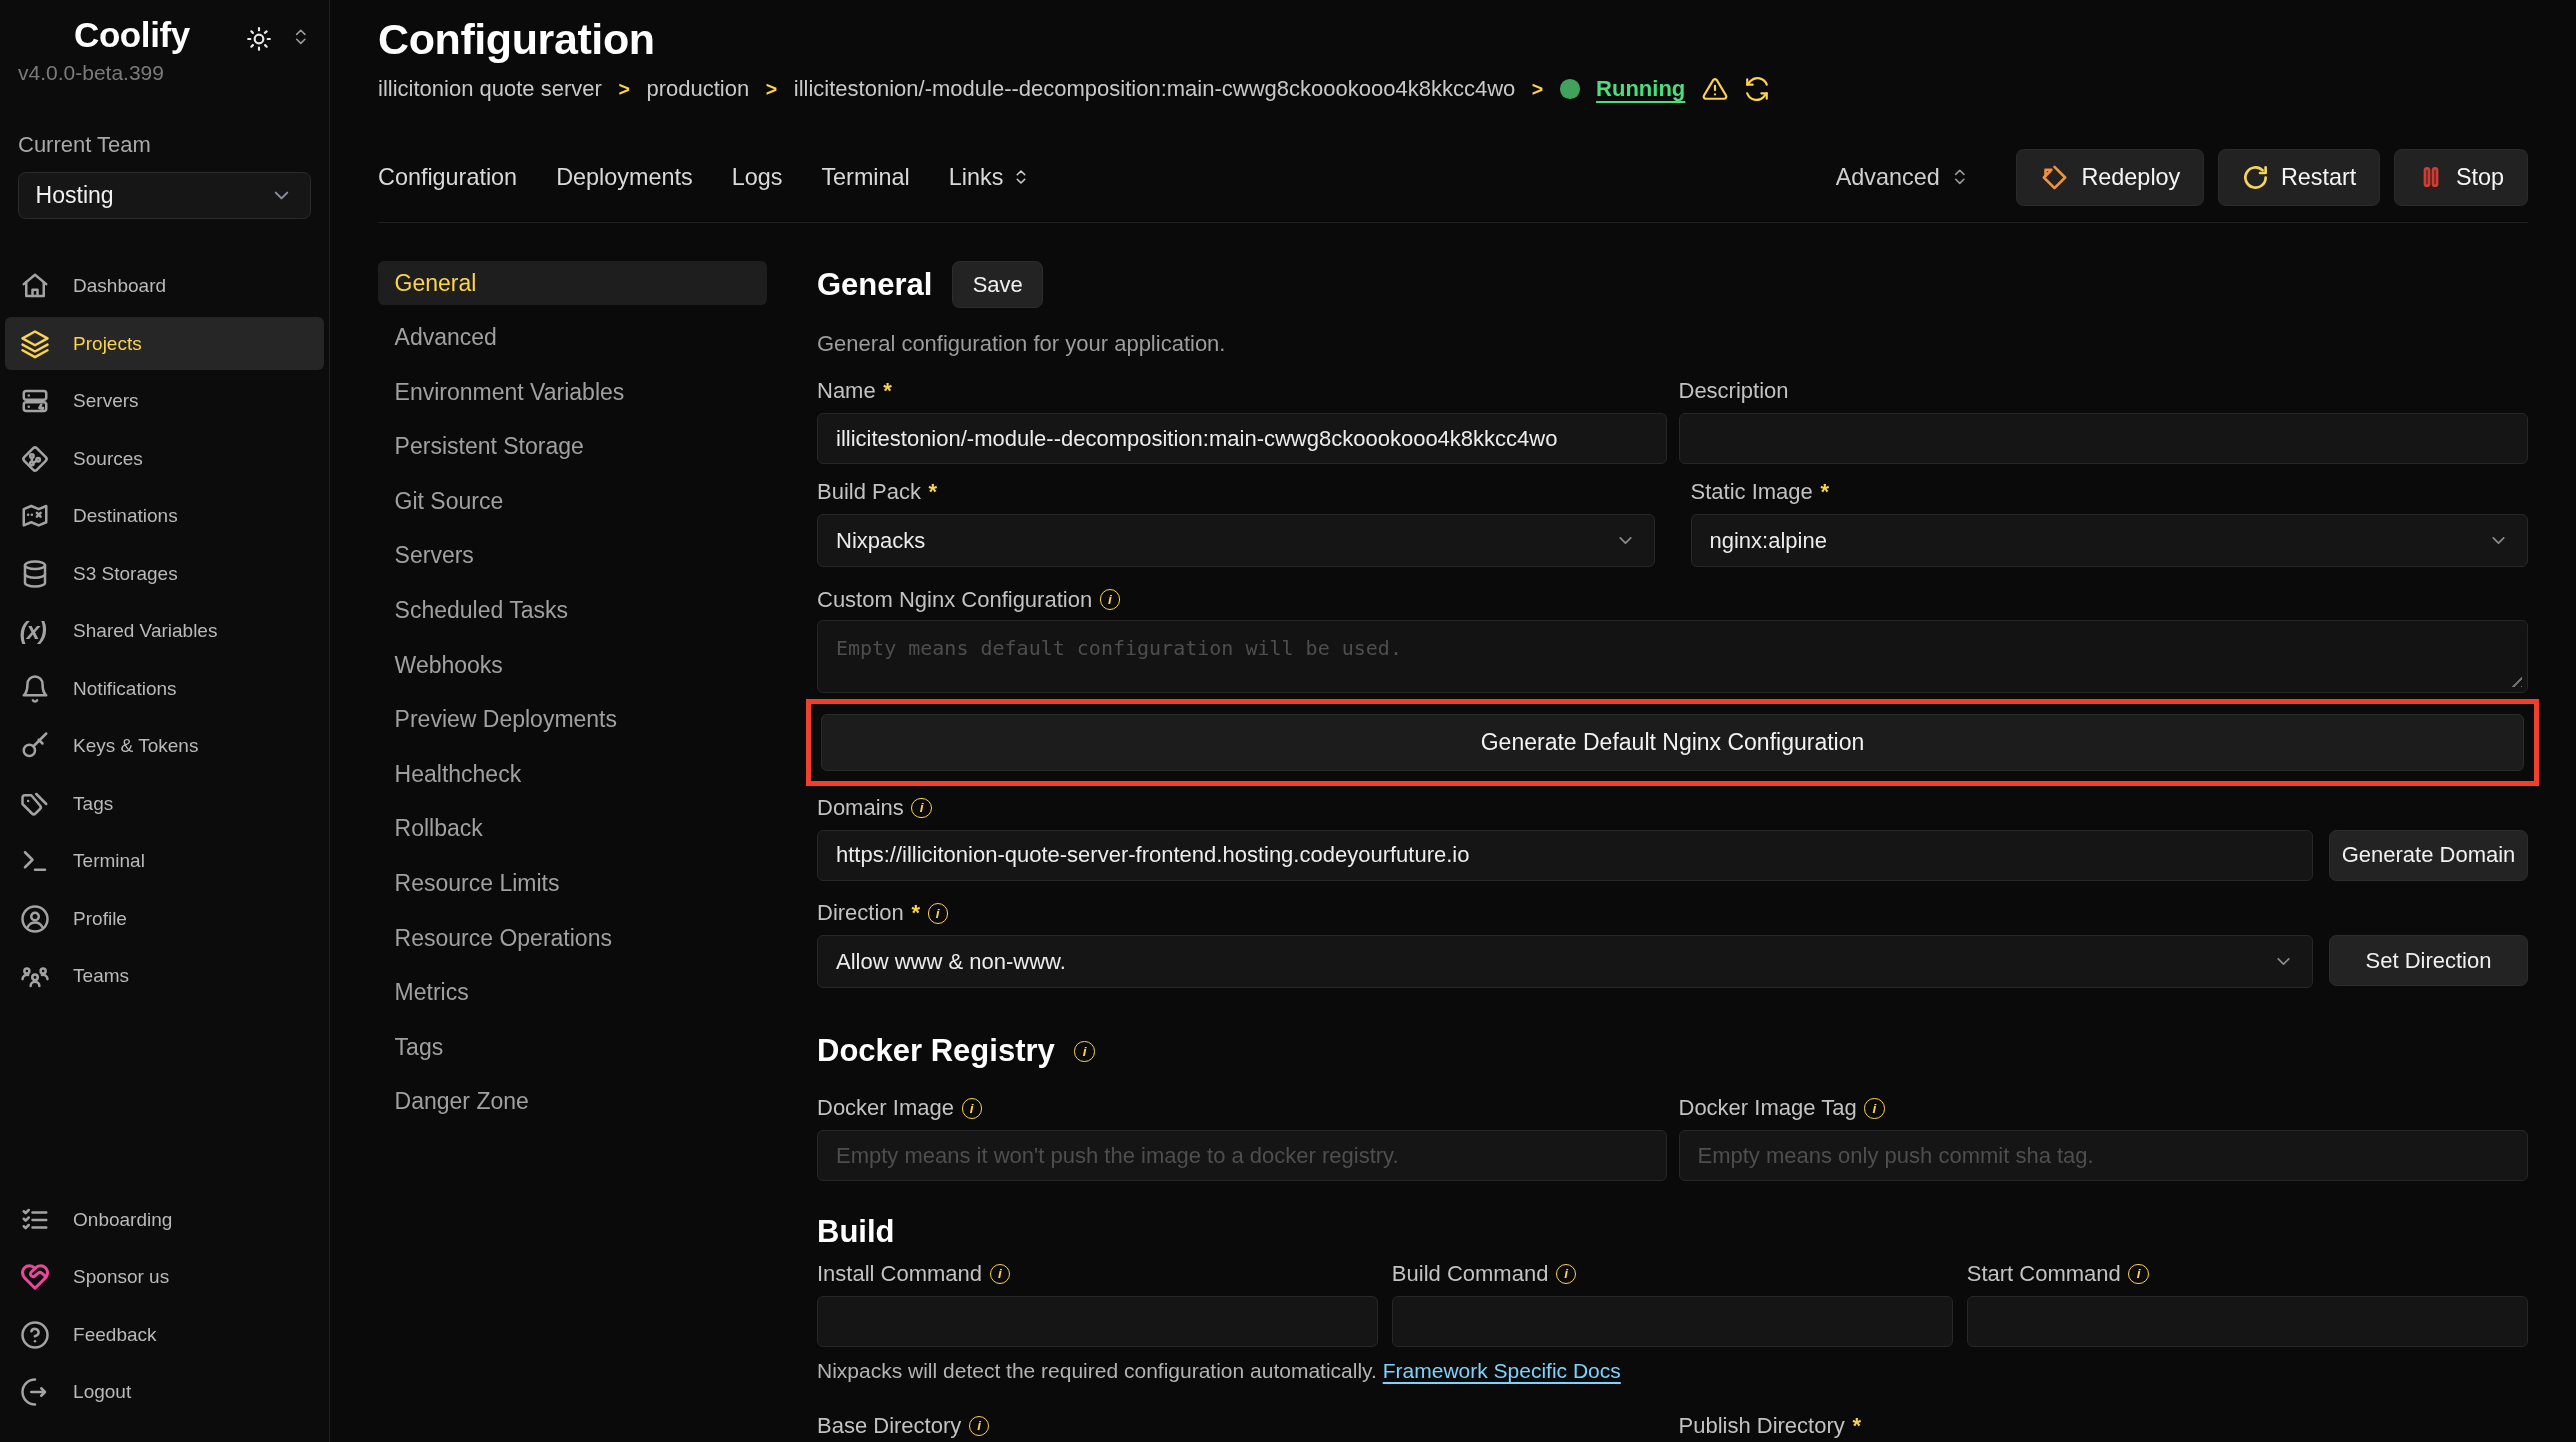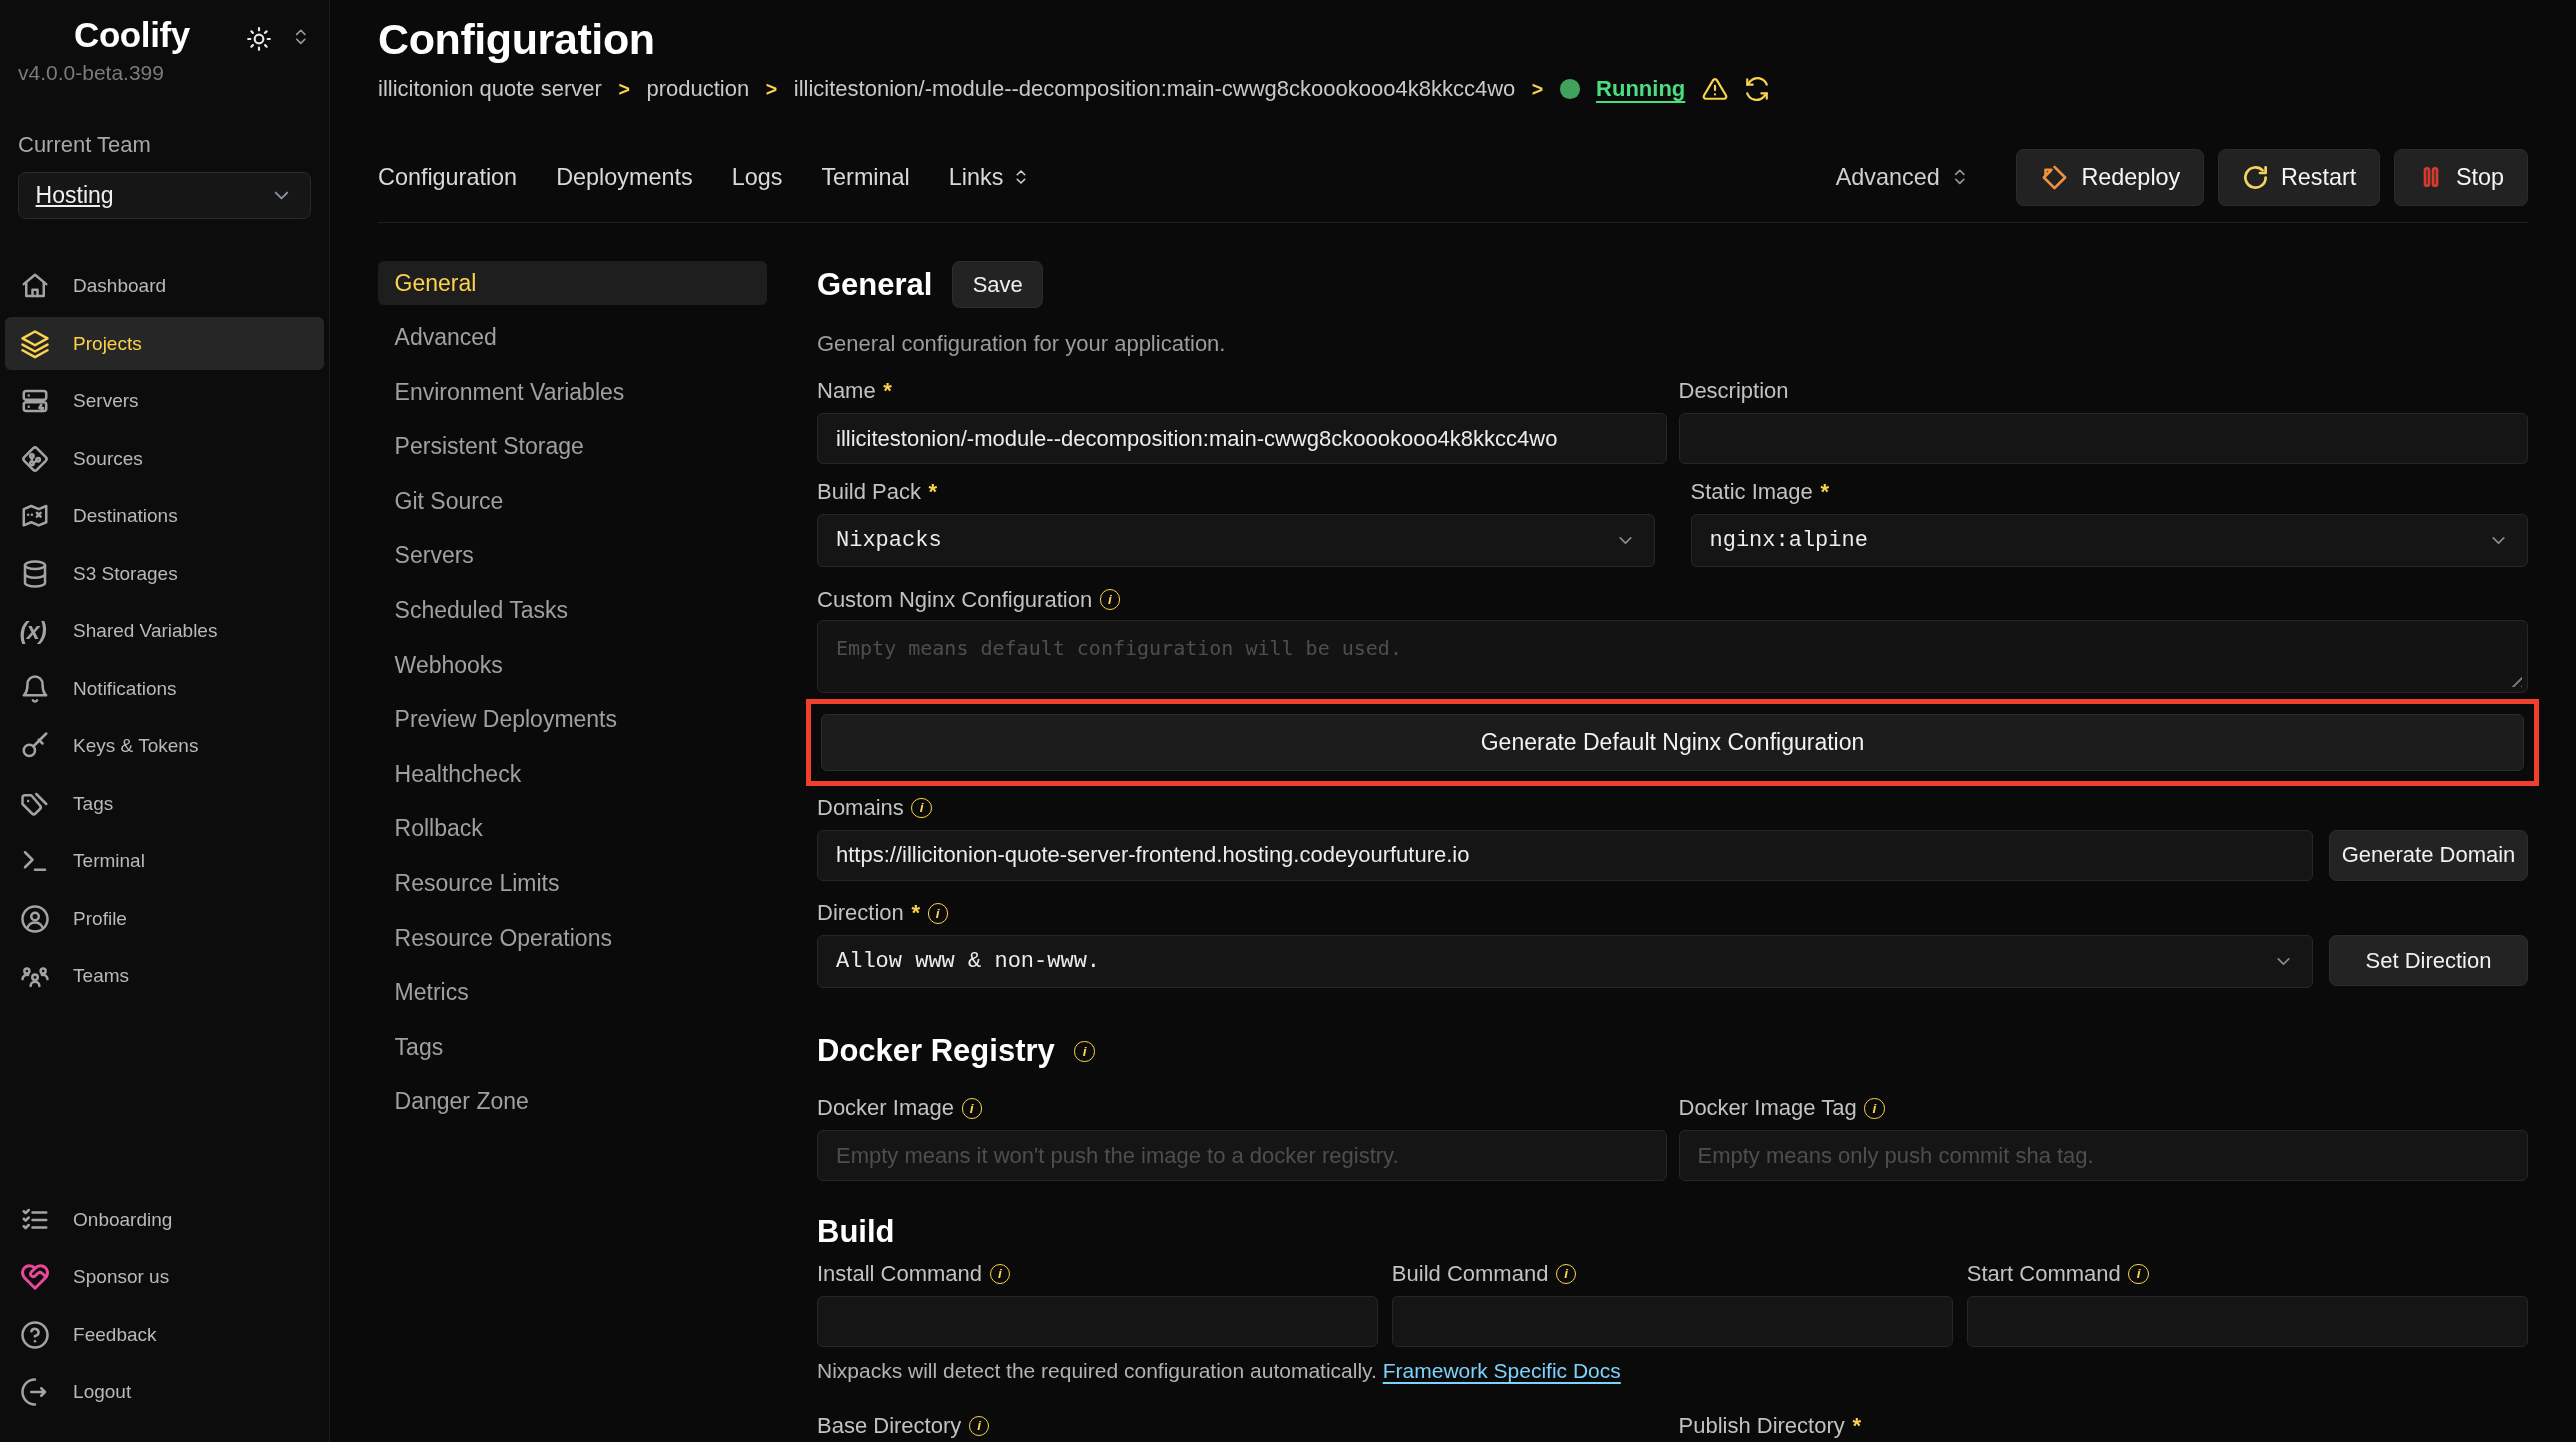--- a/index.html
+++ b/index.html
@@ -15,21 +15,21 @@
     background:#0c0c0c; border-right:1.5px solid #1f1f1f; padding:10.6px 0 0 0;
   }
   .logo-row { display:flex; align-items:flex-start; padding:4.5px 18px 0 18px;text-align:center; }
   .logo { font-size:35px; font-weight:700; color:#ffffff; letter-spacing:-0.4px; flex:1; }
   .logo-icons { display:flex; align-items:center; gap:19.6px; margin-top:10.6px; }
   .version { padding:6px 18px 0 18px; color:#7a7a7a; font-size:21px; }
   .team-label { padding:47px 18px 0 18px; color:#a8a8a8; font-size:22px; }
   .team-select {
     margin:13.6px 18px 0 18px; height:47px; background:#161616;
     border:1.5px solid #2b2b2b; border-radius:7.6px; display:flex; align-items:center;
-    padding:0 16.6px; color:#f0f0f0; font-size:23px;text-decoration:underline;
+    padding:0 16.6px; color:#f0f0f0; font-size:23px;
   }
   .team-select .grow { flex:1; }
   .nav { margin-top:41px; padding:0 5.3px; }
   .nav-item {
     display:flex; align-items:center; height:53px; margin-bottom:4.5px;
     padding:0 0 0 14.4px; border-radius:6px; color:#b9b9b9; cursor:pointer;
   }
   .nav-item .label { margin-left:23.4px; font-size:19px; }
   .nav-item.selected { background:#262626; color:#fcd34d; }
   .nav-item.selected .label { color:#fcd34d; }
@@ -77,21 +77,21 @@
   .tinput {
     width:100%; height:51px; background:#151515; border:1.5px solid #272727; border-radius:6px;
     color:#ececec; font-size:22px; padding:0 18px; outline:none;
     font-family:"Liberation Sans","DejaVu Sans",sans-serif;
   }
   .tinput::placeholder { color:#4e4e4e; }
   .fake-select {
     width:100%; height:53px; background:#151515; border:1.5px solid #272727; border-radius:6px;
     color:#ececec; font-size:22px; padding:0 18px; display:flex; align-items:center;
   }
-  .fake-select .grow { flex:1;font-family:Liberation Mono, monospace; }
+  .fake-select .grow { flex:1; }
   .mt12 { margin-top:9px; } .mt20 { margin-top:15px;gap:36px; } .mt26 { margin-top:19.6px; } .mt28 { margin-top:21px; }
   .textarea-wrap { position:relative; margin-top:7.6px; }
   textarea.tarea {
     width:100%; height:73px; background:#131313; border:1.5px solid #262626; border-radius:6px;
     color:#cfcfcf; font-family:"DejaVu Sans Mono","Liberation Mono",monospace; font-size:20px;
     padding:15px 18px; resize:none; outline:none; display:block;
   }
   textarea.tarea::placeholder { color:#4e4e4e; }
   .resize-handle {
     position:absolute; right:6px; bottom:6px; width:13.6px; height:13.6px;

